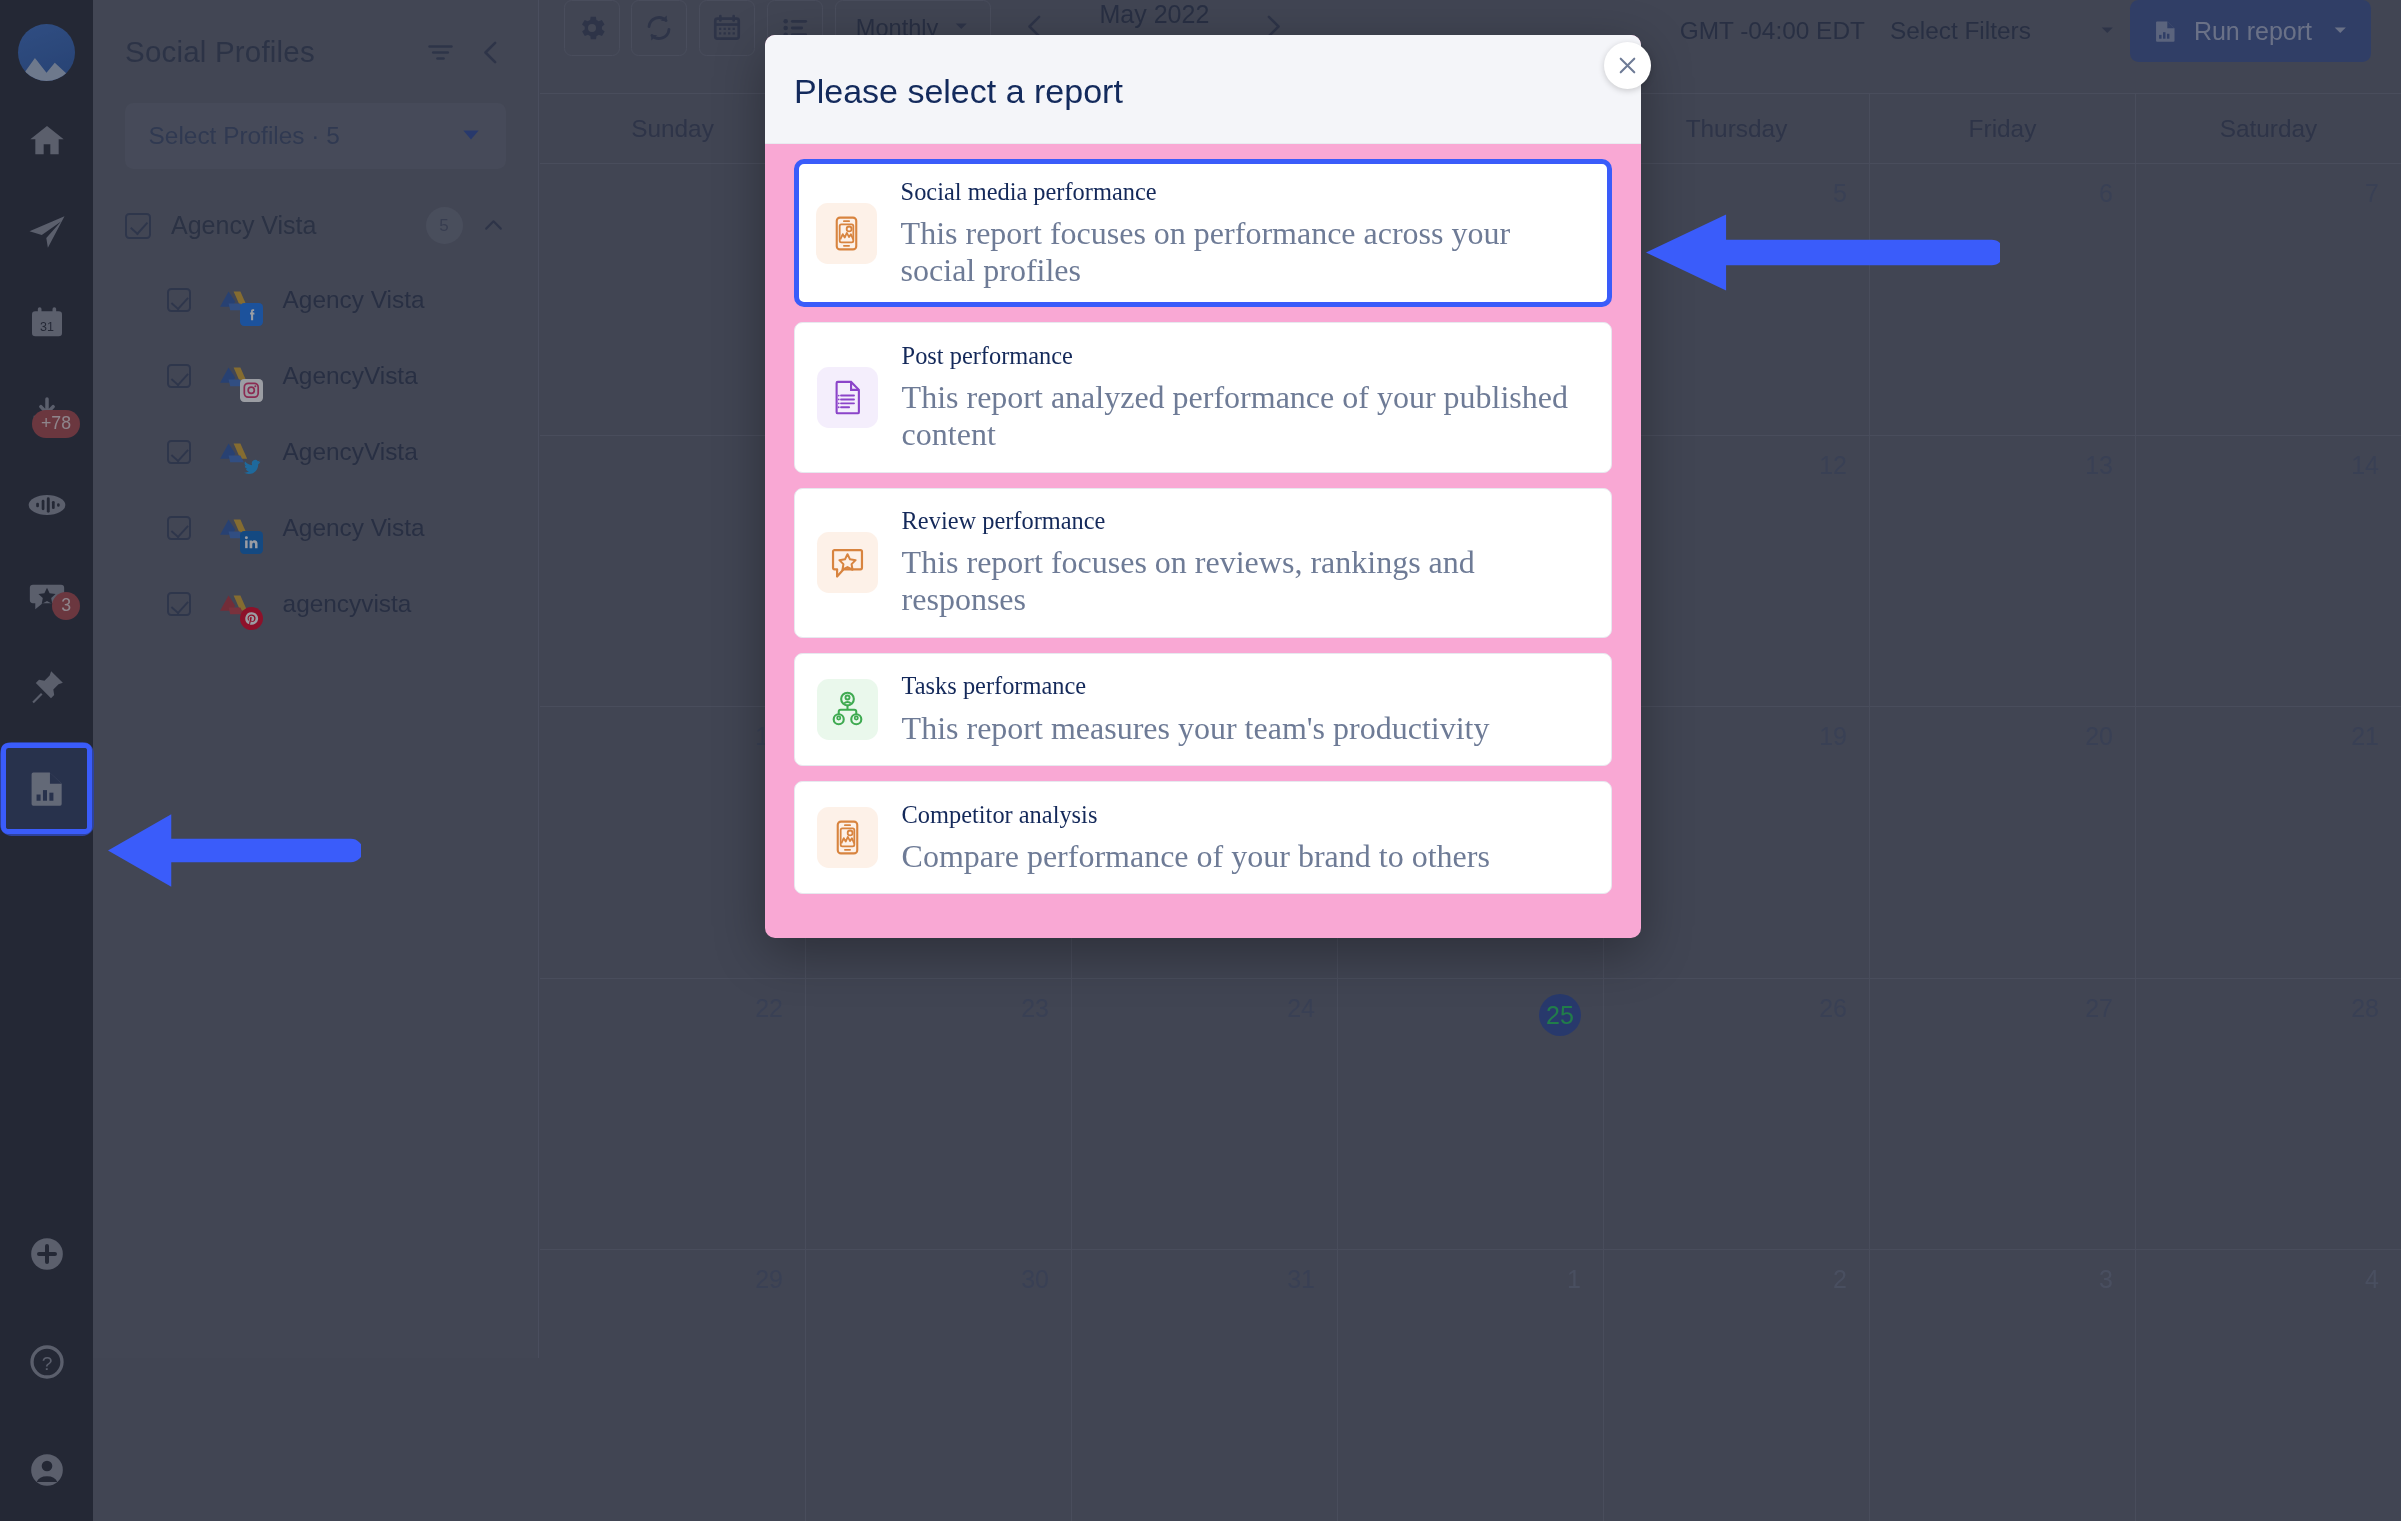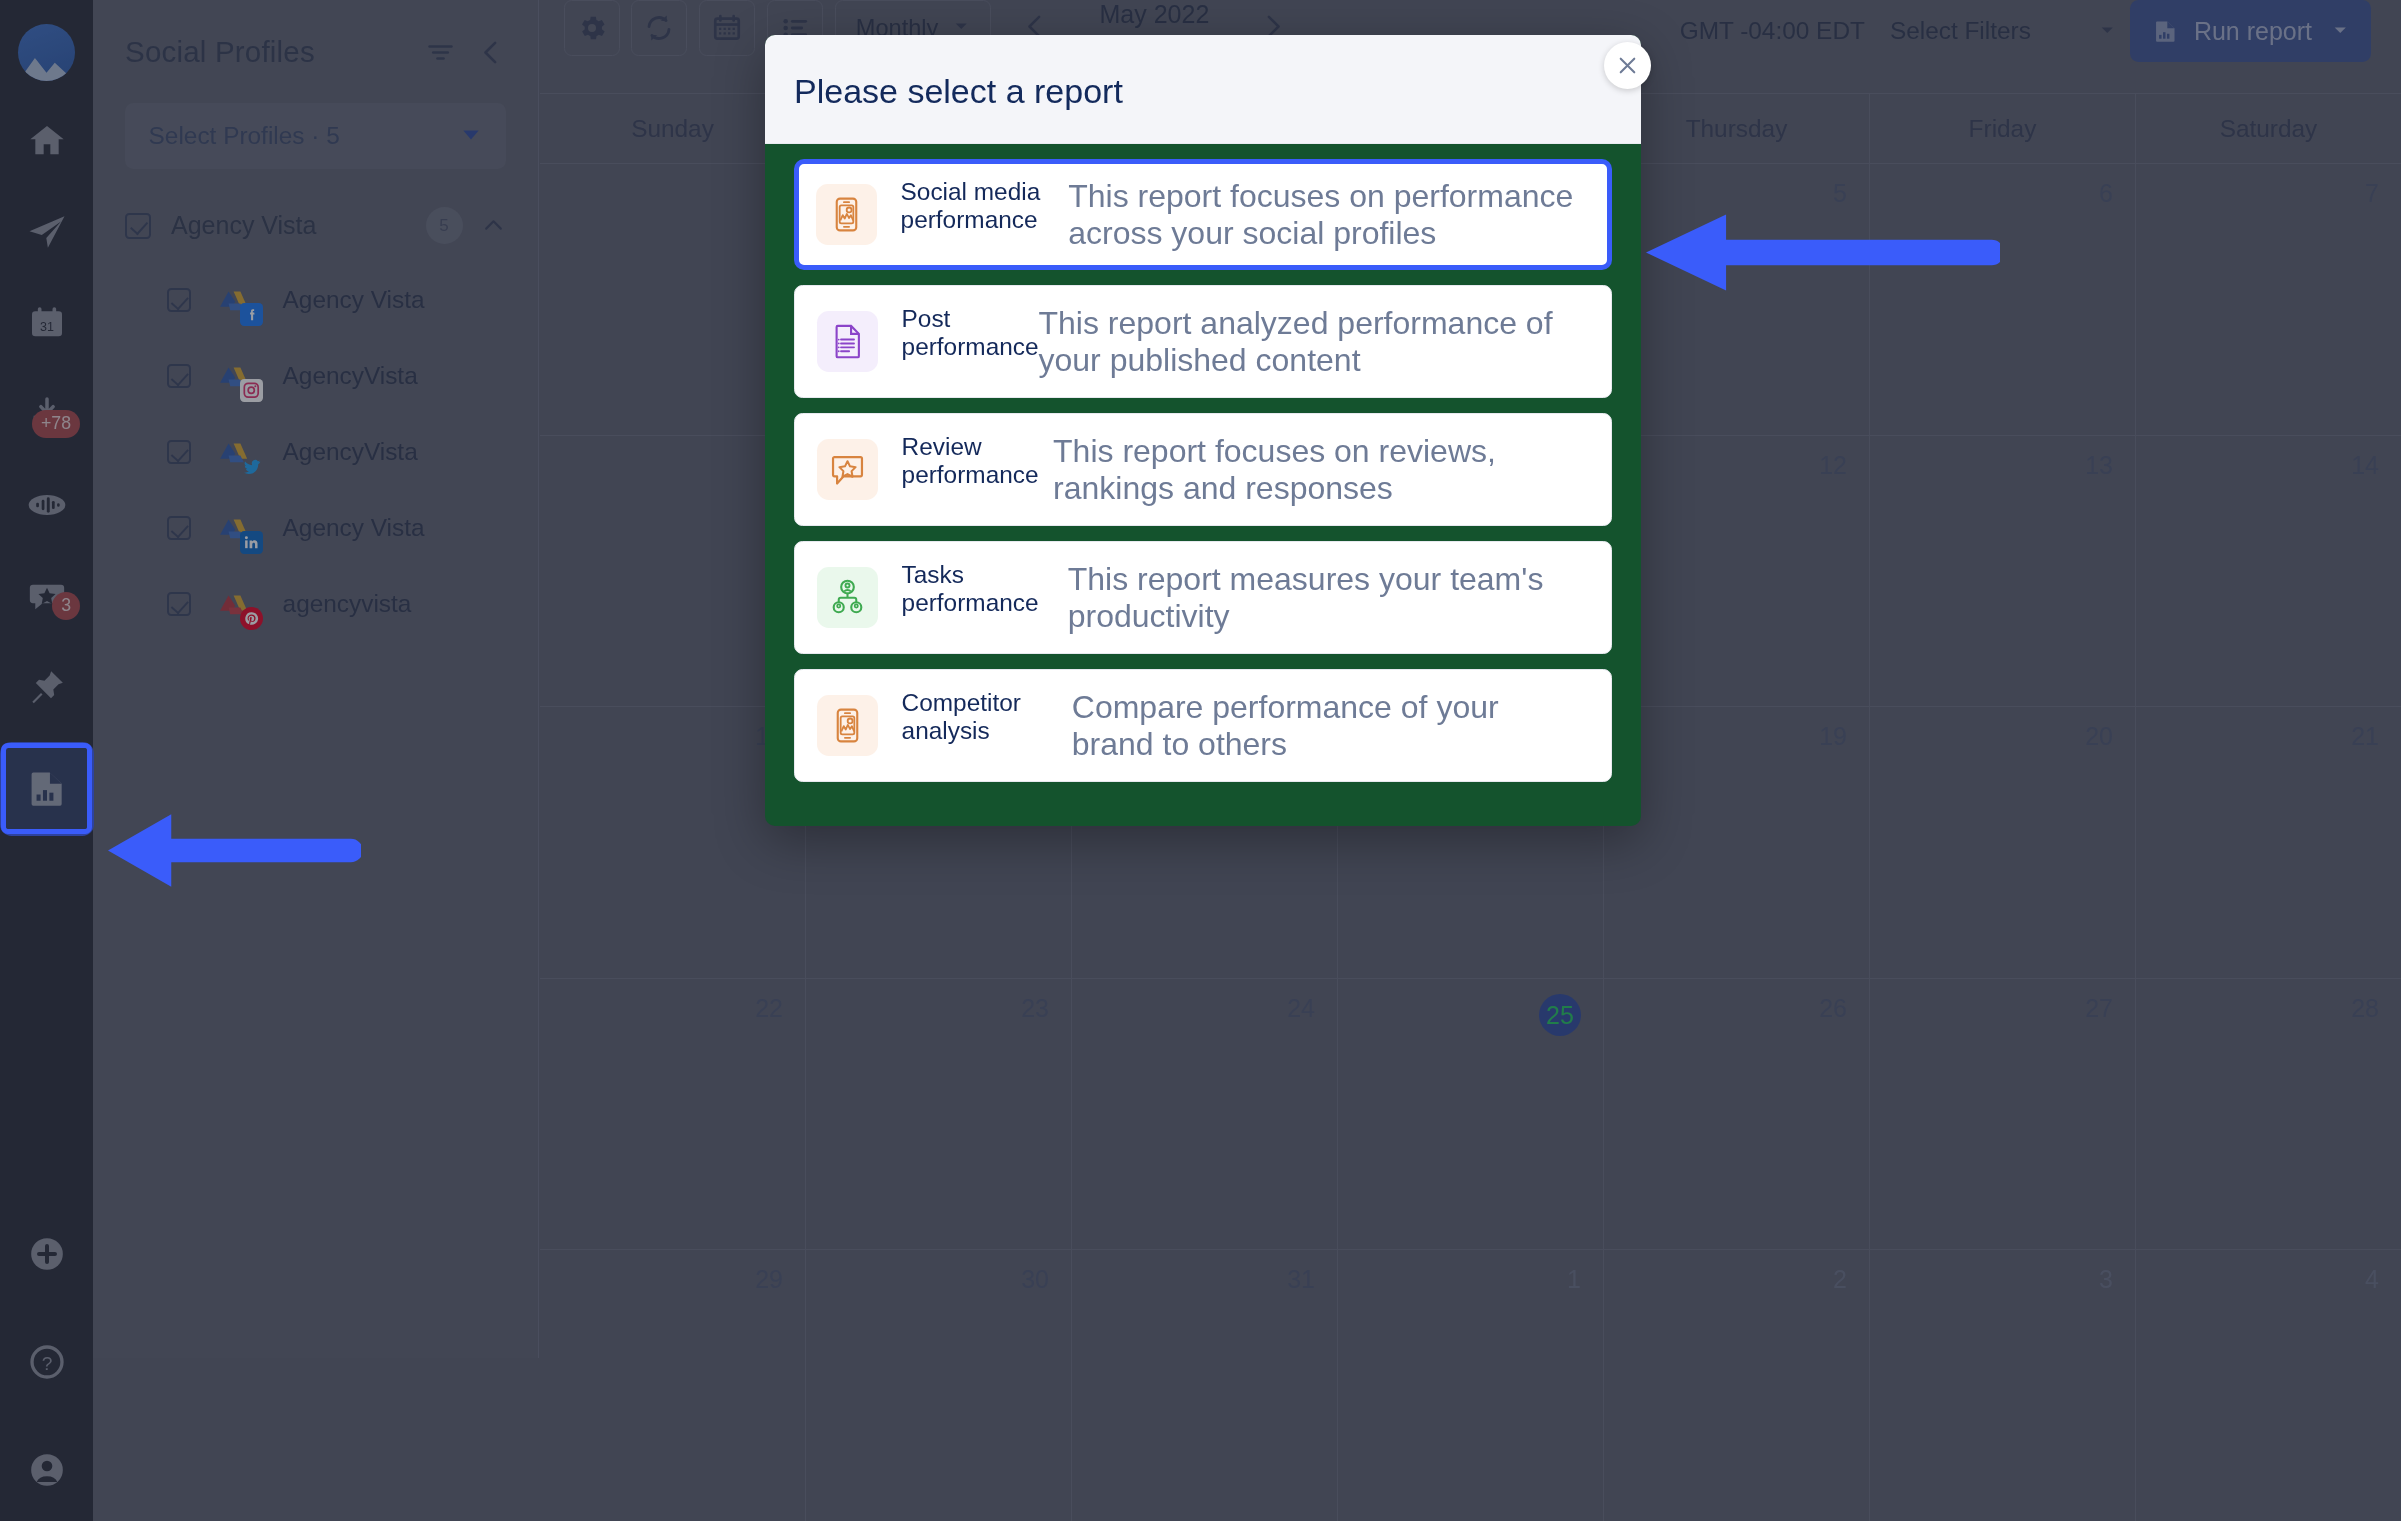--- a/index.html
+++ b/index.html
@@ -163,42 +163,42 @@
   }
 
   
   .overlay {
     position: absolute; inset: 0; background: rgba(33,38,52,0.45); z-index: 10;
   }
 
   
   .modal {
     position: absolute; left: 765px; top: 35px; width: 876px;
-    background: #14532d; border-radius: 10px; z-index: 20;
+    background: #f9a8d4; border-radius: 10px; z-index: 20;
     box-shadow: 0 15px 51px rgba(0,0,0,.32);
     overflow: hidden;
   }
   .modal-head {
     background: #f4f5f9; padding: 37px 37px 32px 29px;
     border-bottom: 0.8px solid #e9ebf1;
   }
   .modal-title { font-size: 34px; color: #132a5c; font-weight: 400; }
   .modal-body { padding: 15px 29px 29px 29px; }
   .rep-item {
     display: flex; align-items: center; border: 0.8px solid #e7e9ef;
     border-radius: 8.4px; padding: 18.5px 22px; margin-bottom: 15px; background:#fff;
   }
   .rep-item.selected {
     border: 5.9px solid #3a5cfa; padding: 13.5px 17px; border-radius: 10px;
   }
   .rep-ico {
     width: 61px; height: 61px; border-radius: 11.8px; flex: none;
     display: flex; align-items: center; justify-content: center; margin-right: 23.6px;
   }
-  .rep-text { display: flex; flex-direction: row; }
+  .rep-text { display: flex; flex-direction: column; font-family: Liberation Serif, serif; }
   .rep-title { font-size: 24.4px; color: #14295a; margin-bottom: 9.3px; }
   .rep-desc { font-size: 32px; color: #6e7b96; }
   .modal-close {
     position: absolute; left: 1604px; top: 42px; width: 47px; height: 47px;
     border-radius: 50%; background: #fff; z-index: 25;
     display: flex; align-items: center; justify-content: center;
     box-shadow: 0 1.7px 6.7px rgba(0,0,0,.18);
   }
 
   

